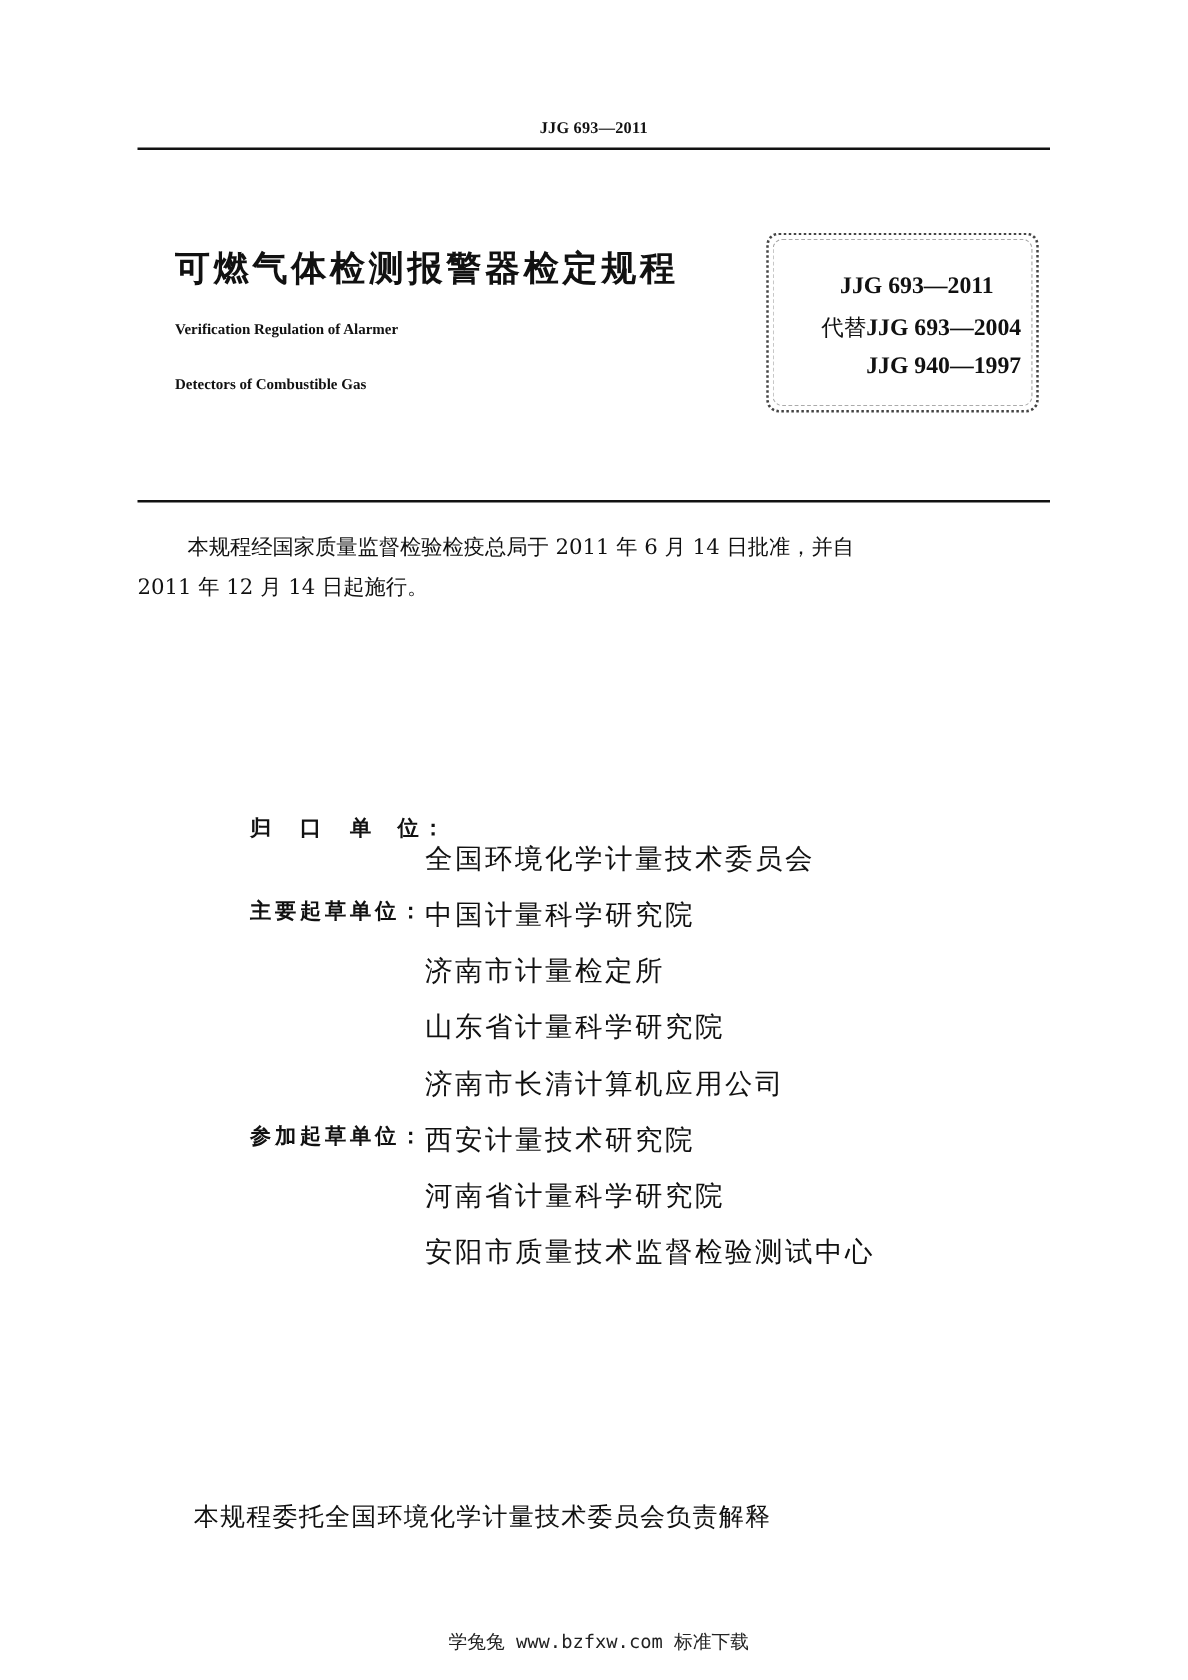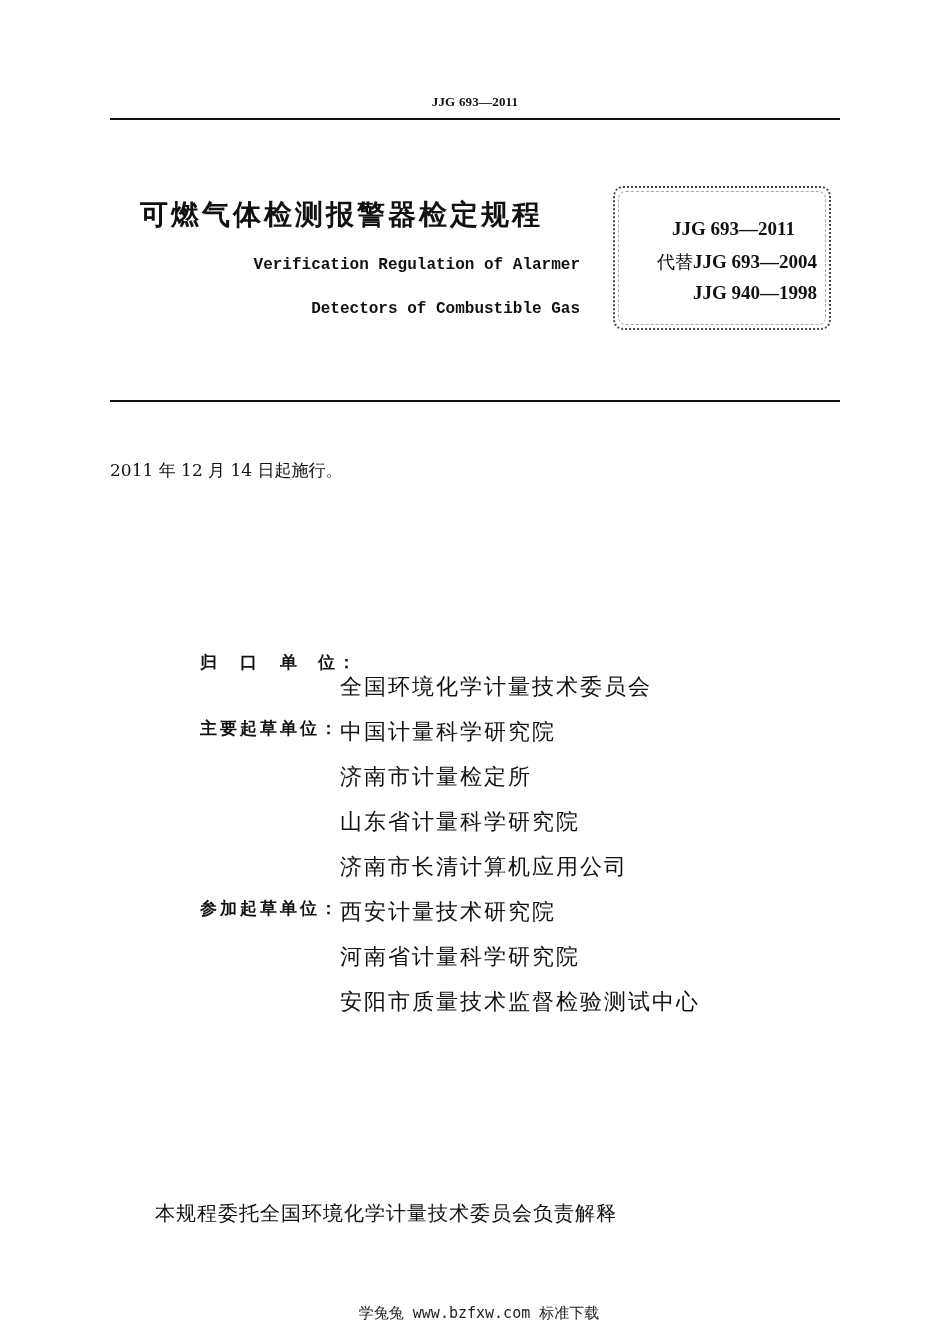--- a/index.html
+++ b/index.html
@@ -11,22 +11,22 @@
     .header-code {
       left: 0; width: 950px; top: 94px; text-align: center;
       font-family: "Liberation Serif", serif; font-weight: bold; font-size: 13px; letter-spacing: 0.2px;
     }
     .rule { left: 110px; width: 730px; height: 2px; background: #111; }
     .title-cn {
       left: 140px; top: 196px; font-family: "DejaVu Sans", sans-serif; font-weight: bold;
       font-size: 28px; letter-spacing: 3px; color: #111;
     }
     .title-en {
-      left: 140px; width: 440px; text-align: right;
-      font-family: Liberation Mono, monospace; font-weight: bold; font-size: 16px;
+      left: 140px; width: 440px; text-align: left;
+      font-family: Liberation Serif, serif; font-weight: bold; font-size: 12px;
     }
     .code-box {
       left: 613px; top: 186px; width: 218px; height: 144px;
       border: 2px dotted #444; border-radius: 10px; box-sizing: border-box;
     }
     .code-box .inner {
       position: absolute; inset: 3px; border: 1px dashed #aaa; border-radius: 8px;
     }
     .code-line {
       position: absolute; right: 12px; font-family: "Liberation Serif", serif;
@@ -60,27 +60,27 @@
 <div class="abs rule" style="top:118px;"></div>
 
 <div class="abs title-cn">可燃气体检测报警器检定规程</div>
 <div class="abs title-en" style="top:256px;">Verification Regulation of Alarmer</div>
 <div class="abs title-en" style="top:300px;">Detectors of Combustible Gas</div>
 
 <div class="abs code-box">
   <div class="inner"></div>
   <div class="code-line" style="top:30px; right:34px;">JJG 693—2011</div>
   <div class="code-line" style="top:62px;"><span class="cn">代替</span><span>JJG 693—2004</span></div>
-  <div class="code-line" style="top:94px;">JJG 940—1998</div>
+  <div class="code-line" style="top:94px;">JJG 940—1997</div>
 </div>
 
 <div class="abs rule" style="top:400px;"></div>
 
 <div class="abs para">
-  <span class="indent"></span><br>
+  <span class="indent"></span><span>本规程经国家质量监督检验检疫总局于 2011 年 6 月 14 日批准，并自</span><br>
   <span>2011 年 12 月 14 日起施行。</span>
 </div>
 
 <div class="abs org-label" style="top:651px;">
   <span style="display:inline-block;width:40px;">归</span><span style="display:inline-block;width:40px;">口</span><span style="display:inline-block;width:38px;">单</span><span>位</span><span>：</span>
 </div>
 <div class="abs org-value" style="top:672px;">全国环境化学计量技术委员会</div>
 
 <div class="abs org-label" style="top:717px;">主要起草单位：</div>
 <div class="abs org-value" style="top:717px;">中国计量科学研究院</div>

